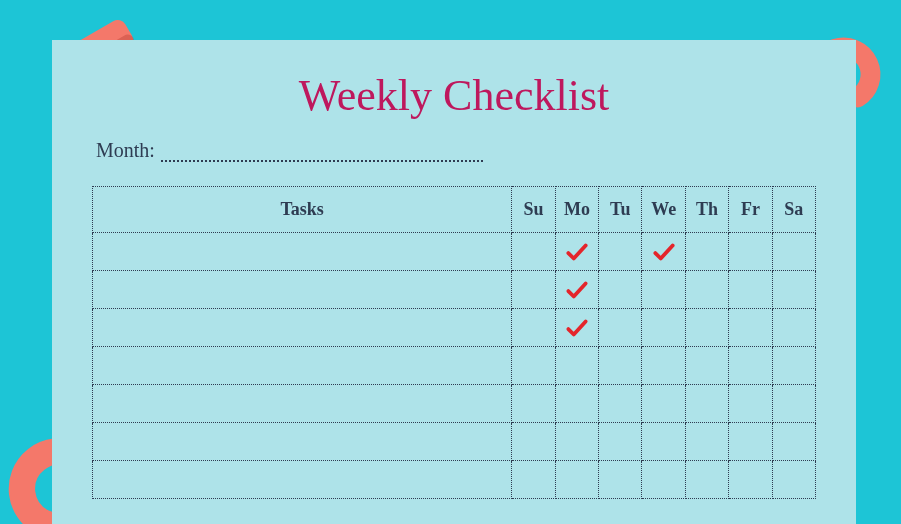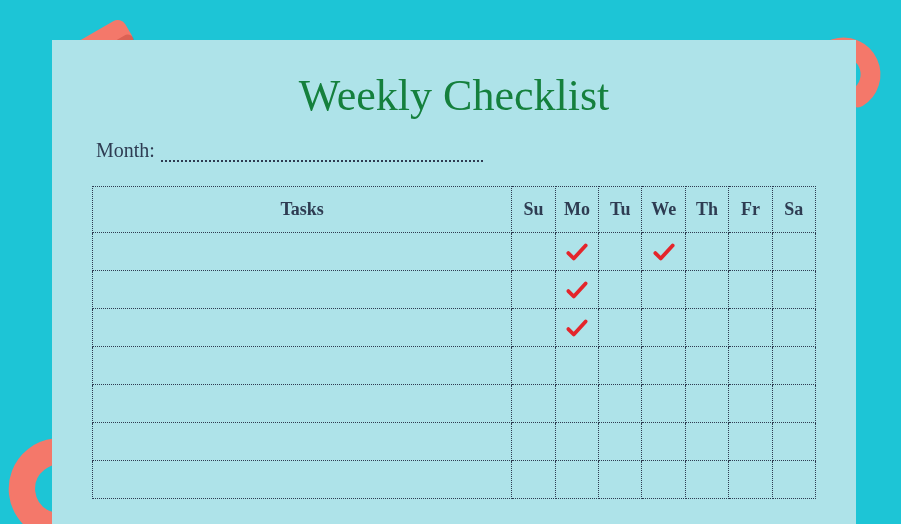--- a/index.html
+++ b/index.html
@@ -16,21 +16,21 @@
     top: 40px;
     left: 52px;
     width: 804px;
     height: 500px;
     background: #aee3e9;
     padding: 30px 40px 0 40px;
   }
   .title {
     text-align: center;
     font-size: 44px;
-    color: #15803d;
+    color: #be185d;
     font-weight: 400;
     margin-bottom: 18px;
   }
   .meta-row {
     display: flex;
     gap: 32px;
     margin-bottom: 24px;
     padding: 0 4px;
   }
   .meta-field {

